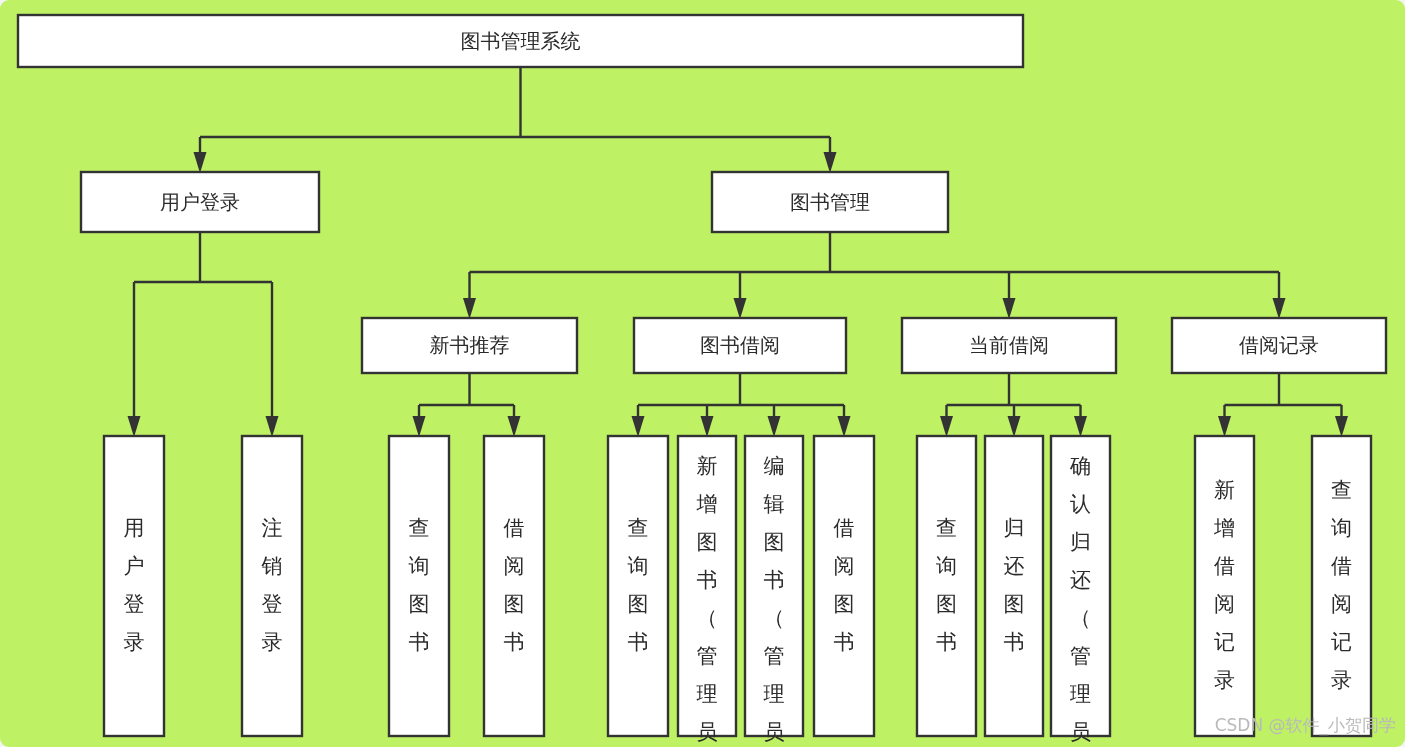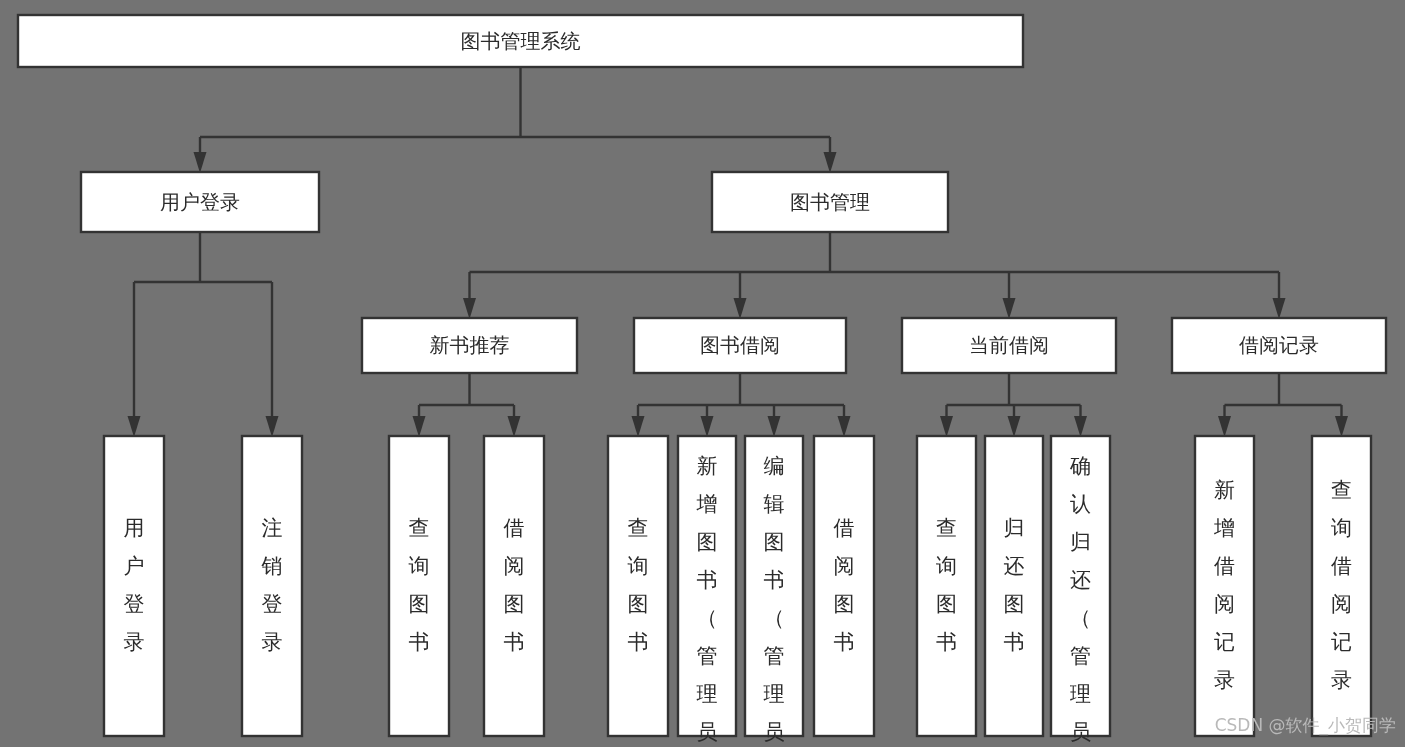--- a/index.html
+++ b/index.html
@@ -11,21 +11,22 @@
   body {
     width: 1405px;
     height: 747px;
     overflow: hidden;
     font-family: "DejaVu Sans", "Liberation Sans", sans-serif;
   }
   #diagram-root {
     position: relative;
     width: 1405px;
     height: 747px;
-    background: #737373;
+    background: #bef264;
+    border-radius: 9px;
   }
   svg.diagram-canvas {
     position: absolute;
     top: 0;
     left: 0;
     width: 1405px;
     height: 747px;
     display: block;
   }
   .node-box {

